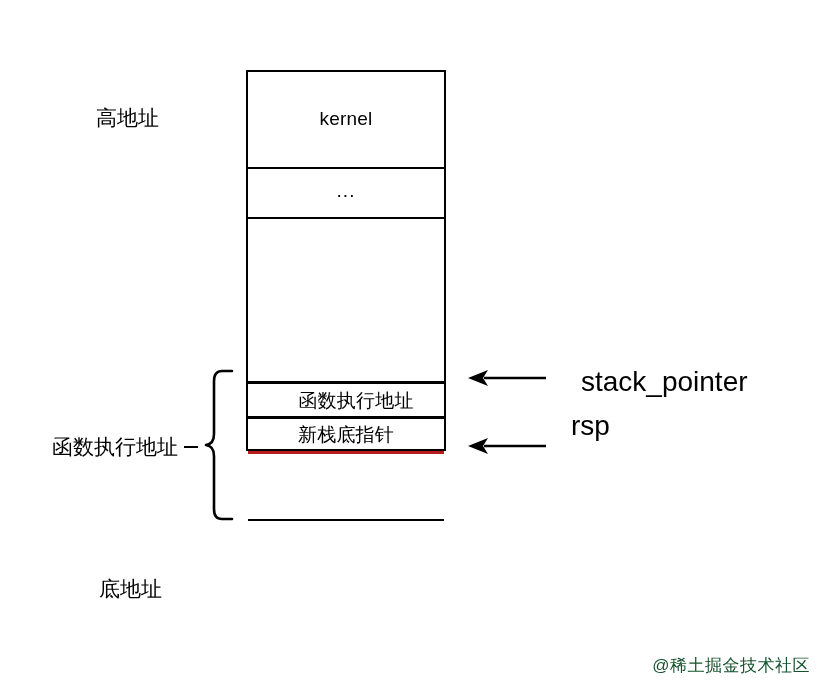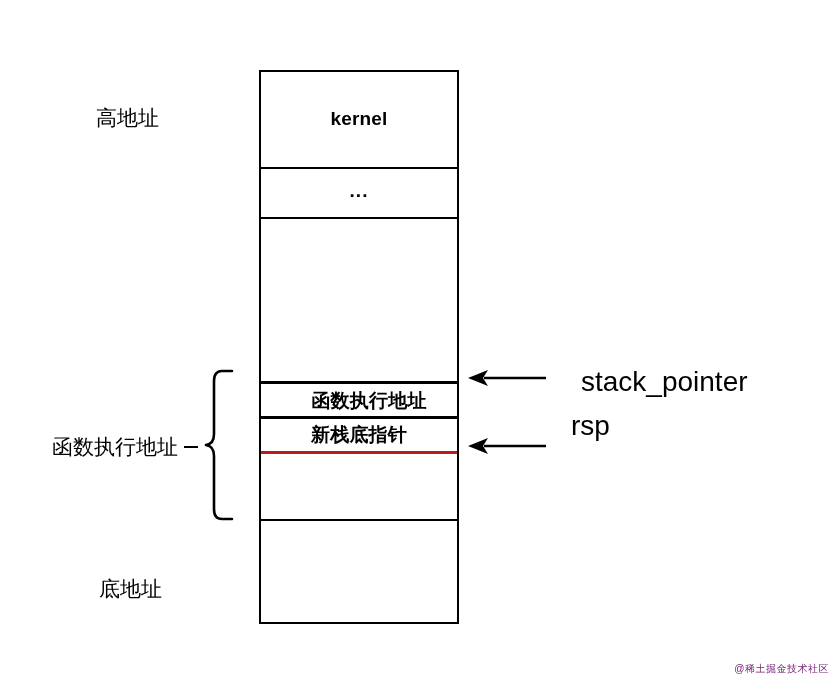--- a/index.html
+++ b/index.html
@@ -13,27 +13,26 @@
     height: 694px;
     background: #ffffff;
     overflow: hidden;
     font-family: "Liberation Sans", "DejaVu Sans", sans-serif;
     color: #000000;
   }
 
   
   .mem-box {
     position: absolute;
-    left: 259px;
+    left: 246px;
     top: 70px;
     width: 200px;
-    height: 554px;
+    height: 381px;
     box-sizing: border-box;
     border: 2px solid #000000;
-    font-weight: bold;
   }
 
   .mem-cell {
     position: absolute;
     left: 0;
     width: 100%;
     box-sizing: border-box;
     display: flex;
     align-items: center;
     justify-content: center;
@@ -108,25 +107,25 @@
     line-height: 1;
     white-space: nowrap;
     color: #000000;
   }
   .ptr-sp  { left: 581px; top: 368px; }
   .ptr-rsp { left: 571px; top: 412px; }
 
   
   .watermark {
     position: absolute;
-    right: 5px;
+    right: 24px;
     bottom: 20px;
-    font-size: 10px;
+    font-size: 17px;
     line-height: 1;
-    color: #701a75;
+    color: #14532d;
     letter-spacing: 0.5px;
     white-space: nowrap;
   }
 </style>
 </head>
 <body>
 
 <div id="canvas">
 
   <div class="side-label label-high">高地址</div>

